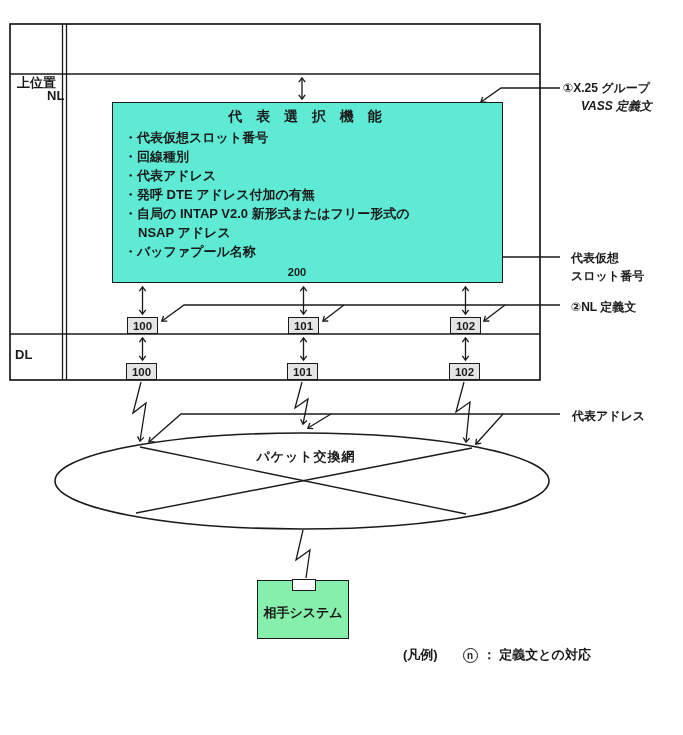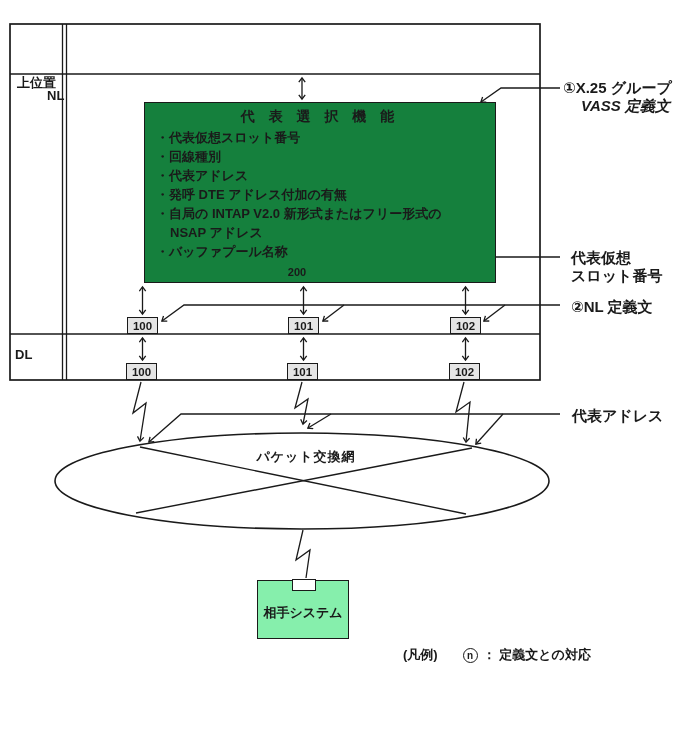--- a/index.html
+++ b/index.html
@@ -14,22 +14,22 @@
   .abs { position: absolute; }
   .txt13 { font-size: 13px; line-height: 16px; white-space: nowrap; }
 
   
   #layer-top-label { left: 10px; top: 41px; width: 53px; text-align: center; margin-top: 34px; }
   #layer-nl-label  { left: 15px; top: 88px; padding-left: 32px; }
   #layer-dl-label  { left: 15px; top: 347px; }
 
   
   #main-box {
-    left: 144px; top: 102px; width: 352px; height: 181px;
-    border: 1.6px solid #1a1a1a; background: #15803d;
+    left: 112px; top: 102px; width: 391px; height: 181px;
+    border: 1.6px solid #1a1a1a; background: #5eead4;
   }
   #main-box-title {
     text-align: center; margin-top: 5px; font-size: 14px;
     letter-spacing: 5px; white-space: nowrap;
   }
   #main-box-bullets {
     position: absolute; left: 11px; top: 25px;
     font-size: 13px; line-height: 19px;
   }
   #main-box-bullets .line { white-space: nowrap; }
@@ -44,21 +44,21 @@
     font-size: 11.5px;
   }
   #nl-slot-1 { left: 127px; top: 317px; }
   #nl-slot-2 { left: 288px; top: 317px; }
   #nl-slot-3 { left: 450px; top: 317px; }
   #dl-slot-1 { left: 126px; top: 363px; }
   #dl-slot-2 { left: 287px; top: 363px; }
   #dl-slot-3 { left: 449px; top: 363px; }
 
   
-  .callout { white-space: nowrap; font-size: 15px; line-height: 18px; }
+  .callout { white-space: nowrap; font-size: 12px; line-height: 18px; }
   #ann-vass  { left: 563px; top: 79px; }
   #ann-vass .l2 { padding-left: 18px; font-style: italic; }
   #ann-slot  { left: 571px; top: 249px; }
   #ann-nldef { left: 571px; top: 298px; }
   #ann-addr  { left: 572px; top: 407px; }
 
   
   #net-label { left: 226px; top: 449px; width: 160px; text-align: center; letter-spacing: 1px; }
 
   

